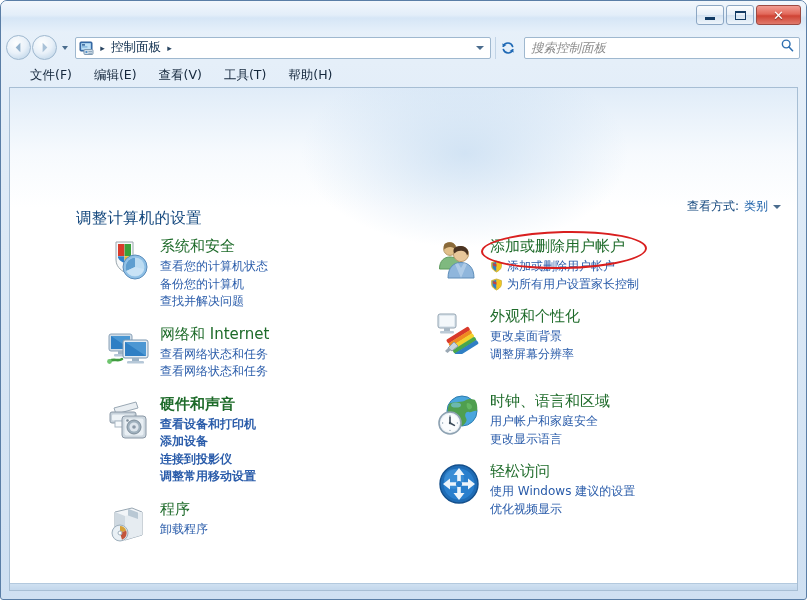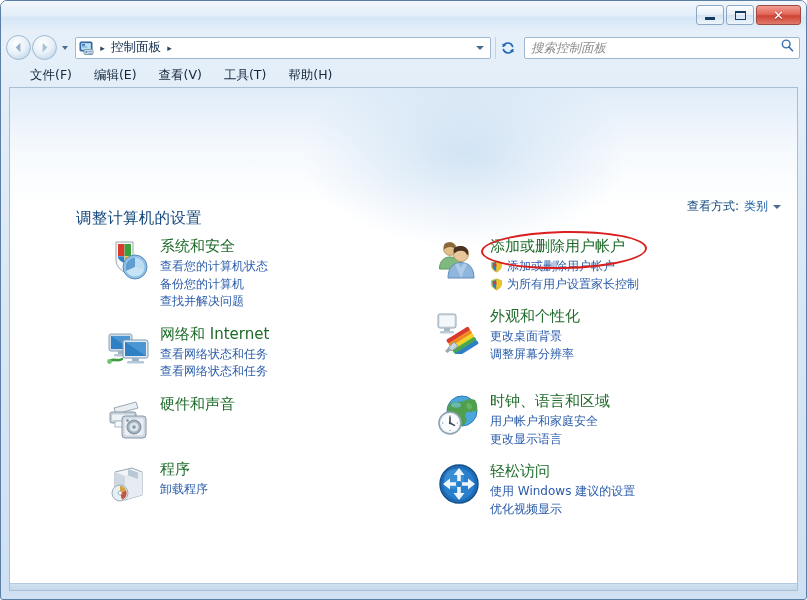--- a/index.html
+++ b/index.html
@@ -307,36 +307,50 @@
             <ul class="catlinks">
               <li>
                   <span>查看网络状态和任务</span>
                 </li>
               <li>
                   <span>查看网络状态和任务</span>
                 </li>
             </ul>
           </div>
 
-          <div class="cat" style="margin-top:11px;">
+          <div class="cat" style="margin-top:11px;font-weight:bold;">
             <div class="caticon">
               <svg width="48" height="48" viewBox="0 0 48 48">
                 <path d="M8 14 L30 8 L32 14 L10 20 Z" fill="#e9eef2" stroke="#9aa8b4"></path>
                 <rect x="4" y="18" width="26" height="11" rx="2" fill="#c6d1da" stroke="#8a98a6"></rect>
                 <rect x="6" y="20.5" width="22" height="6" rx="1" fill="#eef3f7"></rect>
                 <rect x="9" y="27" width="16" height="6" fill="#f7fafc" stroke="#aab7c3"></rect>
                 <rect x="16" y="22" width="24" height="22" rx="3" fill="#cdd7df" stroke="#8a98a6"></rect>
                 <rect x="18.5" y="24.5" width="19" height="17" rx="2" fill="#e9eff4"></rect>
                 <circle cx="28" cy="33" r="7" fill="#9fb0bd" stroke="#7d8d9a"></circle>
                 <circle cx="28" cy="33" r="4.6" fill="#dde5ec"></circle>
                 <circle cx="28" cy="33" r="1.8" fill="#8a98a6"></circle>
                 <circle cx="21.5" cy="26.5" r="1.3" fill="#7d8d9a"></circle>
               </svg>
             </div>
             <span class="cattitle">硬件和声音</span>
+            <ul class="catlinks">
+              <li>
+                  <span>查看设备和打印机</span>
+                </li>
+              <li>
+                  <span>添加设备</span>
+                </li>
+              <li>
+                  <span>连接到投影仪</span>
+                </li>
+              <li>
+                  <span>调整常用移动设置</span>
+                </li>
+            </ul>
           </div>
 
           <div class="cat" style="margin-top:11px;">
             <div class="caticon">
               <svg width="48" height="48" viewBox="0 0 48 48">
                 <path d="M9 13 L26 9 L36 13 L36 36 L19 41 L9 36 Z" fill="#f2f5f8" stroke="#97a6b2"></path>
                 <path d="M9 13 L19 17 L19 41 L9 36 Z" fill="#cfd9e1"></path>
                 <path d="M19 17 L36 13 L36 36 L19 41 Z" fill="#e6ecf1"></path>
                 <path d="M22 9.8 L32 13.6 L32 20 L22 16.5 Z" fill="#b9c8d4"></path>
                 <circle cx="14" cy="34" r="8" fill="#dde6ed" stroke="#9fb0bd"></circle>

